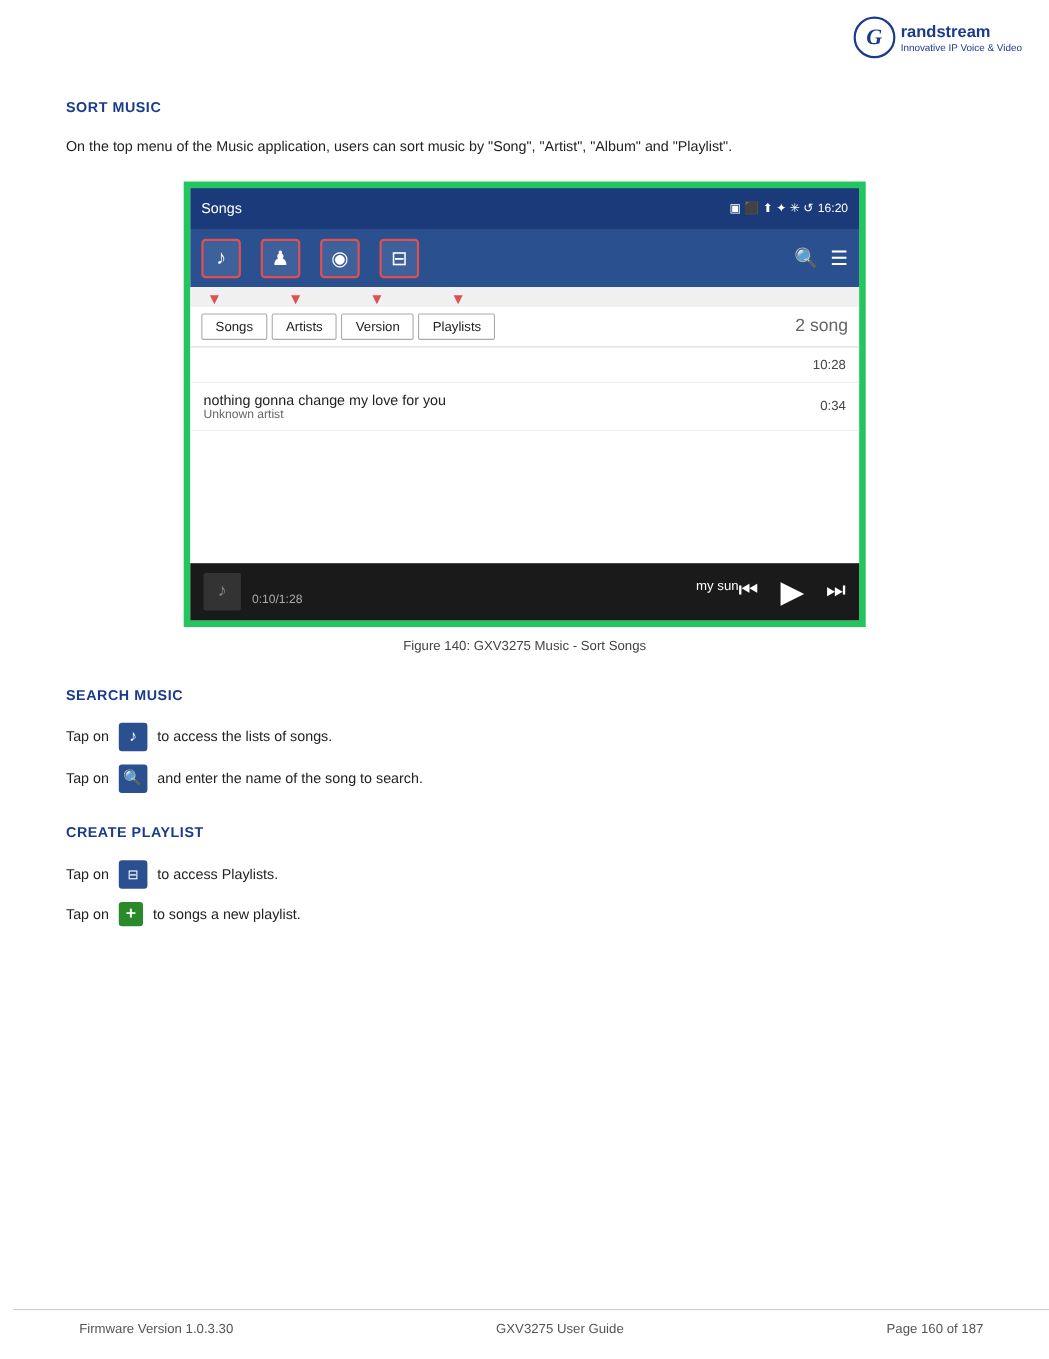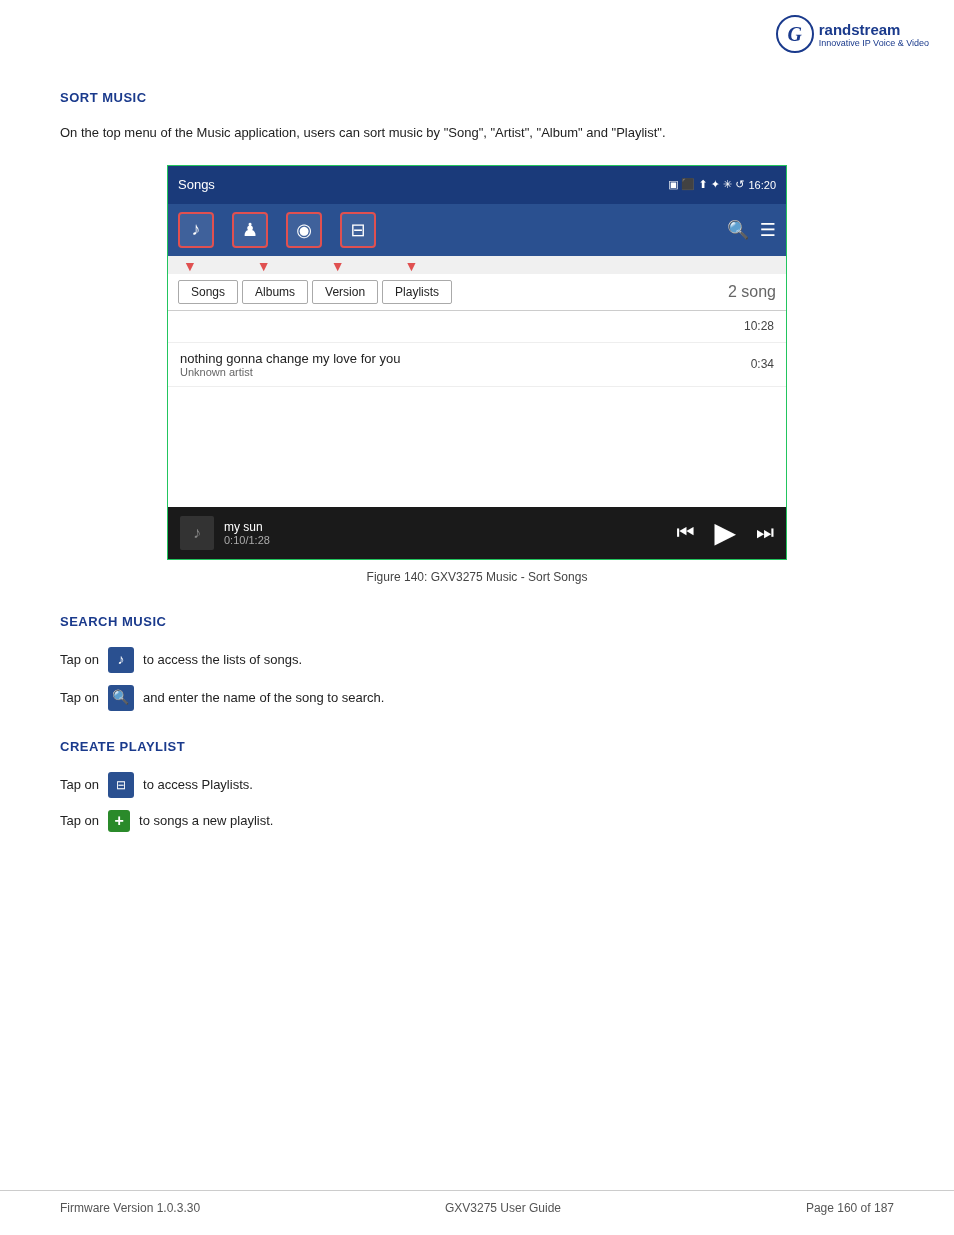--- a/index.html
+++ b/index.html
@@ -29,21 +29,21 @@
 
     .description {
       font-size: 13px;
       color: #222;
       margin-bottom: 22px;
       line-height: 1.5;
     }
 
     
     .music-screenshot {
-      border: 1px solid #22c55e;
+      border: 6px solid #22c55e;
       width: 620px;
       margin: 0 auto 10px auto;
       background: #fff;
       display: block;
     }
 
     
     .app-topbar {
       background: #1a3a7a;
       display: flex;
@@ -162,21 +162,21 @@
       align-items: center;
       justify-content: center;
       color: #888;
       font-size: 16px;
       flex-shrink: 0;
     }
     .player-info {
       margin-left: 10px;
       flex: 1;
     }
-    .player-song-name { color: #fff; font-size: 12px; }
+    .player-song-name { color: #fff; font-size: 12px; text-align: right; }
     .player-time { color: #aaa; font-size: 11px; }
     .player-controls {
       display: flex;
       gap: 20px;
       align-items: center;
     }
     .ctrl-btn {
       color: #fff;
       font-size: 20px;
       cursor: pointer;
@@ -259,21 +259,21 @@
       border-radius: 3px;
       font-size: 12px;
       vertical-align: middle;
       margin: 0 3px;
     }
 
     
     .page-footer {
       position: absolute;
       bottom: 20px;
-      left: 0;
+      left: 12px;
       right: 0;
       display: flex;
       justify-content: space-between;
       padding: 0 60px;
       font-size: 12px;
       color: #555;
       border-top: 1px solid #ccc;
       padding-top: 10px;
     }
 
@@ -366,21 +366,21 @@
 
       <div style="display:flex; padding: 2px 10px 0px 15px; gap: 60px; background:#f0f0f0;">
         <span style="color:#e05050; font-size:14px;">▼</span>
         <span style="color:#e05050; font-size:14px;">▼</span>
         <span style="color:#e05050; font-size:14px;">▼</span>
         <span style="color:#e05050; font-size:14px;">▼</span>
       </div>
 
       <div class="tab-row">
         <button class="tab-btn">Songs</button>
-        <button class="tab-btn">Albums</button>
+        <button class="tab-btn">Artists</button>
         <button class="tab-btn">Version</button>
         <button class="tab-btn">Playlists</button>
         <div style="flex:1"></div>
         <span style="font-size:16px;color:#666;">2 song</span>
       </div>
 
       <div class="song-list">
         <div class="song-row">
           <div class="song-info">
             <div class="song-title">&nbsp;</div>

